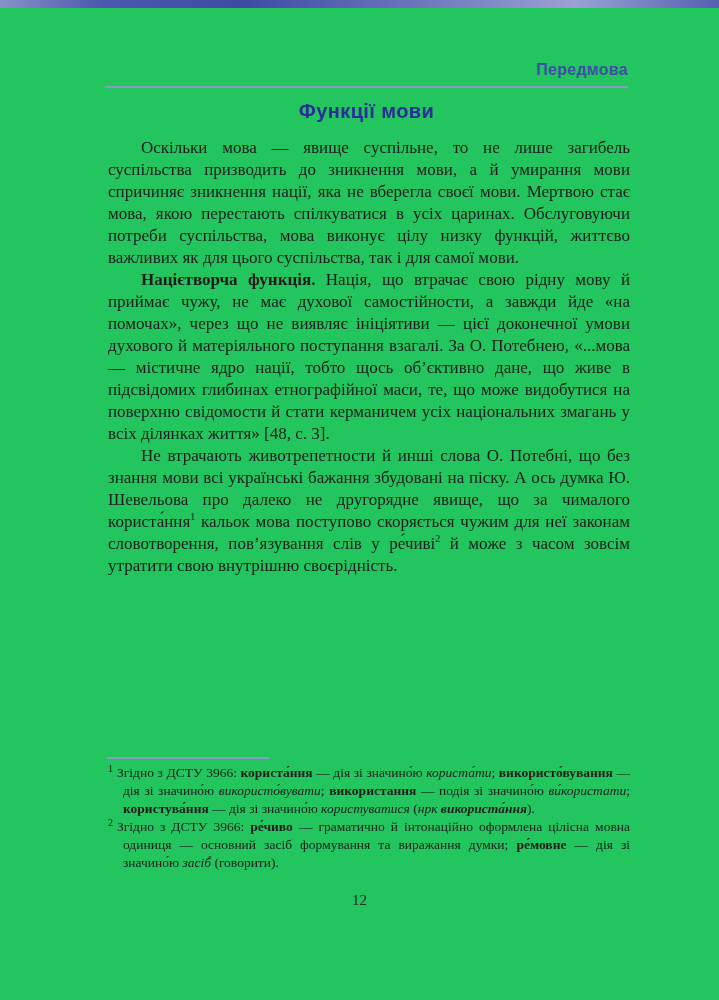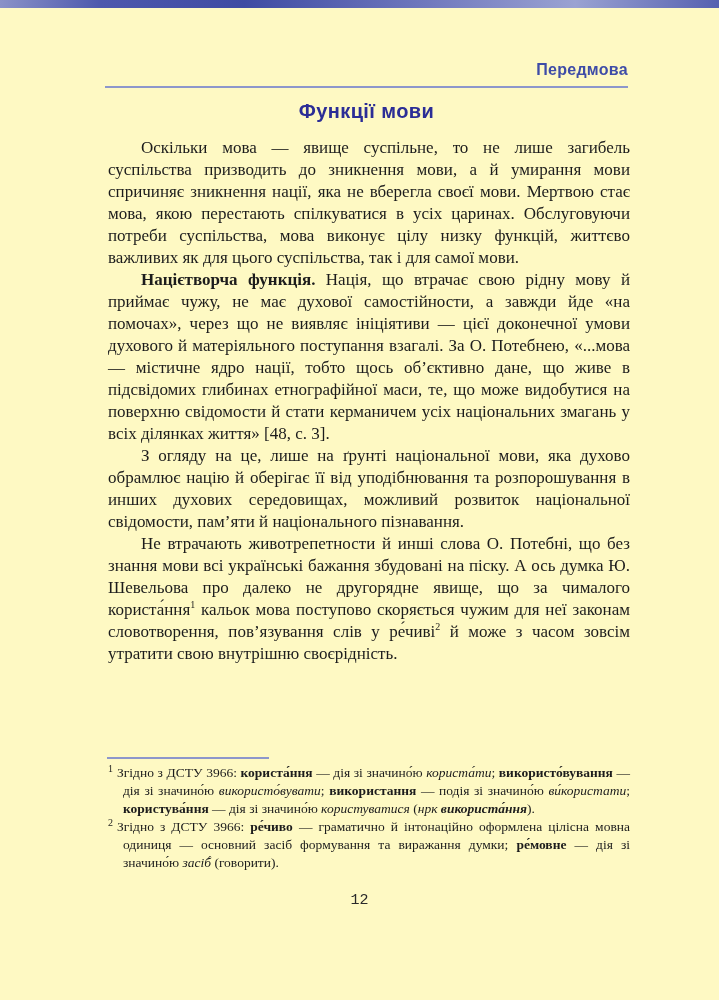--- a/index.html
+++ b/index.html
@@ -1,19 +1,19 @@
 <!DOCTYPE html>
 <html><head>
 <meta charset="utf-8">
 <style>
   html,body{margin:0;padding:0;background:#ffffff;}
   .page{
     position:relative;
     width:719px;height:1000px;
-    background:#fef9c3;
+    background:#22c55e;
     overflow:hidden;
     font-family:"Liberation Serif", serif;
   }
   .topbar{
     position:absolute;top:0;left:0;width:719px;height:8px;
     background:linear-gradient(90deg,#8a92c8 0%,#4d58ad 14%,#3f4ba3 34%,#6d76bc 58%,#9aa2d2 80%,#5560b0 100%);
   }
   .running-head{
     position:absolute;top:61px;right:91px;
     font-family:"Liberation Sans", sans-serif;
@@ -48,40 +48,39 @@
   }
   .footnotes{
     position:absolute;top:764px;left:108px;width:522px;
     font-size:13.5px;line-height:18px;
     text-align:justify;color:#1c1c1c;
   }
   .footnote{padding-left:15px;text-indent:-15px;margin:0;}
   .footnote .fn-marker{padding-right:4px;}
   .page-number{
     position:absolute;top:892px;left:0;width:719px;
-    text-align:center;font-size:15px;color:#2a2a2a;font-family:Liberation Mono, monospace;
+    text-align:center;font-size:15px;color:#2a2a2a;
   }
 </style>
 </head>
 <body>
 
 <div class="page">
 
   <div class="topbar"></div>
 
   <div class="running-head">Передмова</div>
 
   <div class="head-rule"></div>
 
   <div class="chapter-title">Функції мови</div>
 
   <div class="body-text">
     <p><span>Оскільки мова — явище суспільне, то не лише загибель суспільства призводить до зникнення мови, а й умирання мови спричиняє зникнення нації, яка не вберегла своєї мови. Мертвою стає мова, якою перестають спілкуватися в усіх царинах. Обслуговуючи потреби суспільства, мова виконує цілу низку функцій, життєво важливих як для цього суспільства, так і для самої мови.</span></p>
     <p><b>Націєтворча функція.</b><span> Нація, що втрачає свою рідну мову й приймає чужу, не має духової самостійности, а завжди йде «на помочах», через що не виявляє ініціятиви — цієї доконечної умови духового й матеріяльного поступання взагалі. За О. Потебнею, «...мова — містичне ядро нації, тобто щось об’єктивно дане, що живе в підсвідомих глибинах етнографійної маси, те, що може видобутися на поверхню свідомости й стати керманичем усіх національних змагань у всіх ділянках життя» [48, с. 3].</span></p>
-    <p><span>З огляду на це, лише на ґрунті національної мови, яка духово обрамлює націю й оберігає її від уподібнювання та розпорошування в инших духових середовищах, можливий розвиток національної свідомости, пам’яти й національного пізнавання.</span></p>
     <p><span>Не втрачають животрепетности й инші слова О. Потебні, що без знання мови всі українські бажання збудовані на піску. А ось думка Ю. Шевельова про далеко не другорядне явище, що за чималого користа́ння</span><sup>1</sup><span> кальок мова поступово скоряється чужим для неї законам словотворення, пов’язування слів у ре́чиві</span><sup>2</sup><span> й може з часом зовсім утратити свою внутрішню своєрідність.</span></p>
   </div>
 
   <div class="fn-rule"></div>
 
   <div class="footnotes">
     <p class="footnote"><sup class="fn-marker">1</sup><span><span>Згідно з ДСТУ 3966: </span><b>користа́ння</b><span> — дія зі значино́ю </span><i>користа́ти</i><span>; </span><b>використо́вування</b><span> — дія зі значино́ю </span><i>використо́вувати</i><span>; </span><b>використання</b><span> — подія зі значино́ю </span><i>ви́користати</i><span>; </span><b>користува́ння</b><span> — дія зі значино́ю </span><i>користуватися</i><span> (</span><i>нрк </i><b style="font-style: italic;">використа́ння</b><span>).</span></span></p>
     <p class="footnote"><sup class="fn-marker">2</sup><span><span>Згідно з ДСТУ 3966: </span><b>ре́чиво</b><span> — граматично й інтонаційно оформлена цілісна мовна одиниця — основний засіб формування та виражання думки; </span><b>ре́мовне</b><span> — дія зі значино́ю </span><i>засіб́</i><span> (говорити).</span></span></p>
   </div>
 

